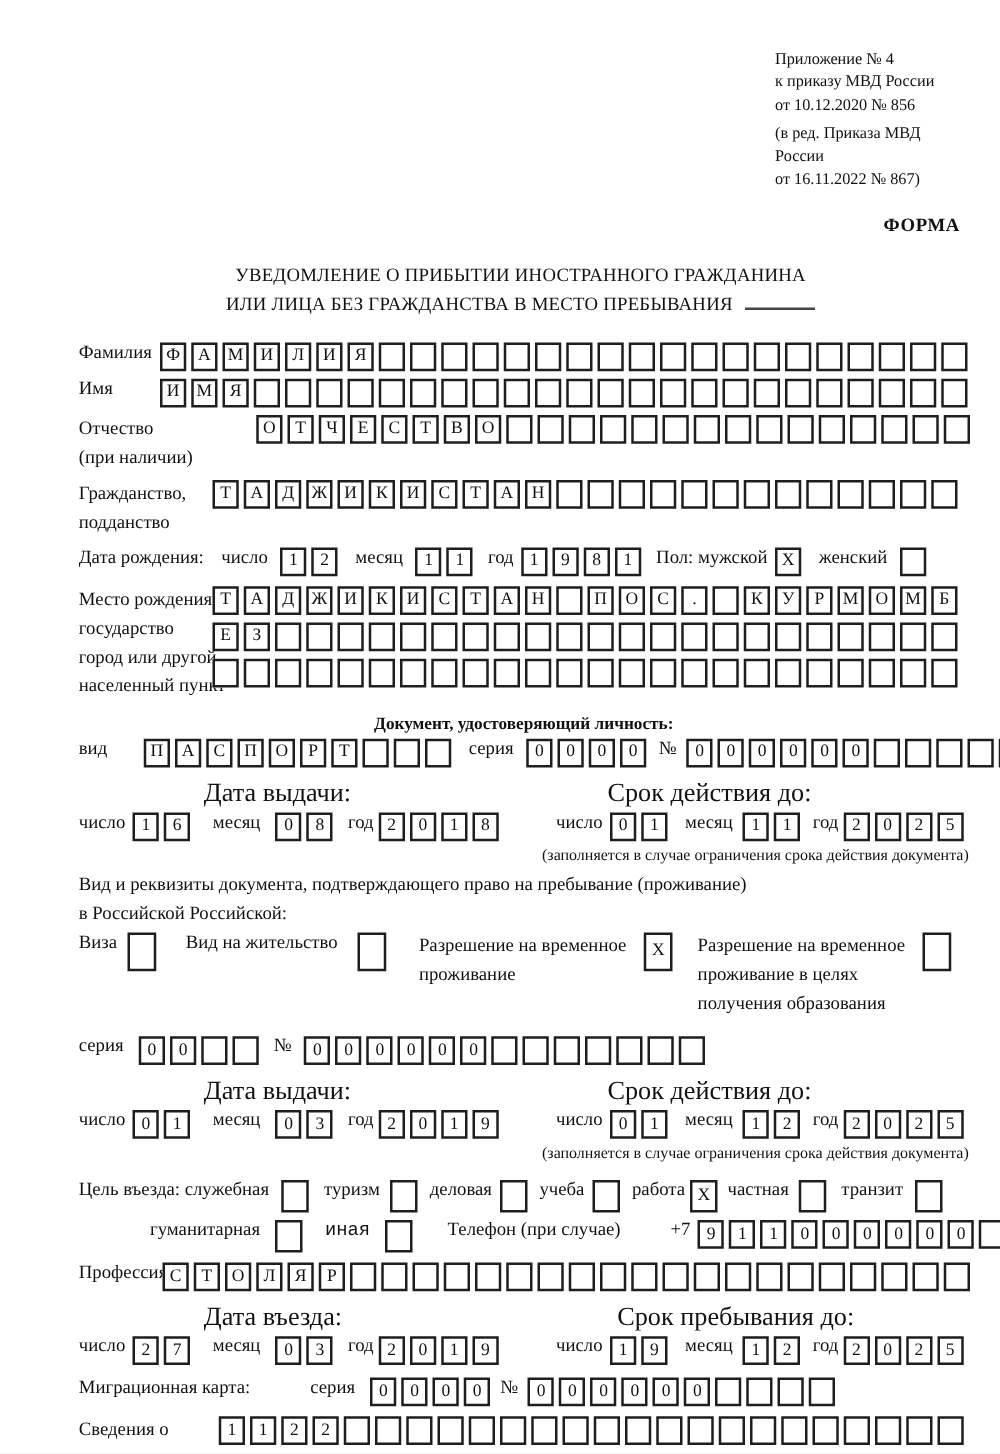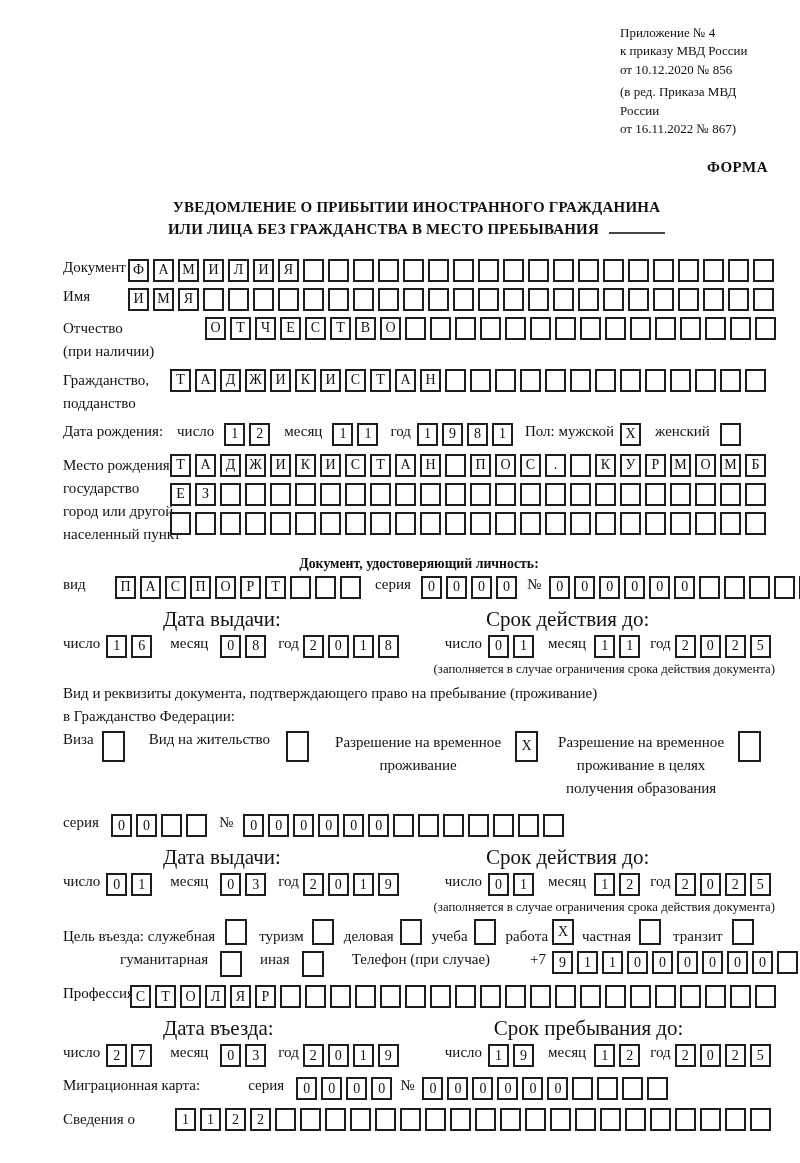--- a/index.html
+++ b/index.html
@@ -1,43 +1,43 @@
 <!DOCTYPE html>
 <html><head>
 <meta charset="utf-8">
 <style>
   html,body{margin:0;padding:0;background:#e8e8e8;}
   .page{
     width:800px;height:1163px;background:#ffffff;color:#111;
     font-family:"Liberation Serif","DejaVu Serif",serif;
-    padding:24px 30px 16px 63px;box-sizing:border-box;overflow:hidden;position:relative;
+    padding:38px 30px 16px 63px;box-sizing:border-box;overflow:hidden;position:relative;
   }
   .annex{margin-left:557px;font-size:13px;line-height:1.42;}
   .annex .amend{margin-top:4px;}
   .forma{ text-align:right;font-weight:bold;font-size:15px;margin-top:20px;letter-spacing:.5px;padding-right:2px;}
-  .title{ text-align:center;font-weight:bold;font-size:15px;line-height:1.5;margin-top:20px;letter-spacing:.2px;}
+  .title{ text-align:center;font-weight:normal;font-size:15px;line-height:1.5;margin-top:20px;letter-spacing:.2px;}
   .title-underline{display:inline-block;width:56px;border-bottom:2px solid #444;height:14px;margin-left:10px;}
   .sec-head{font-weight:bold;font-size:14.4px;margin-top:26px;letter-spacing:.2px;}
   .row{display:flex;align-items:flex-start;margin-top:6px;font-size:15px;white-space:nowrap;}
   .lbl{flex:none;}
   .cells{display:flex;flex:none;}
   .cell{
     box-sizing:border-box;flex:none;width:21px;height:23px;border:2px solid #1e1e1e;margin-right:4px;
     display:flex;align-items:center;justify-content:center;
     font-size:14px;line-height:1;background:#fff;
   }
   .boxes27 .cell{width:22px;height:26px;}
   .boxes32 .cell{width:23px;height:31px;}
   .lblcol{flex:none;line-height:23px;}
   .lblcol div{height:23px;}
   .cellcol .row0{margin-top:0;}
   .center-bold{text-align:center;font-weight:bold;font-size:13.8px;margin-top:10px;width:712px;}
   .dateheads{display:flex;font-size:21px;margin-top:8px;}
   .note{width:712px;text-align:right;font-size:12.8px;margin-top:4px;}
-  .multi{display:inline-block;text-align:center;line-height:1.55;white-space:normal;font-family:Liberation Serif, serif;}
+  .multi{display:inline-block;text-align:left;line-height:1.55;white-space:normal;font-family:Liberation Serif, serif;}
   .multi span{display:block;}
   .mr6{margin-right:6px;}
 </style>
 </head>
 <body>
 
 <div class="page">
 
   <div class="annex">
     <div>Приложение № 4</div>
@@ -49,21 +49,21 @@
 
   <div class="forma">ФОРМА</div>
 
   <div class="title">
     <div>УВЕДОМЛЕНИЕ О ПРИБЫТИИ ИНОСТРАННОГО ГРАЖДАНИНА</div>
     <div><span>ИЛИ ЛИЦА БЕЗ ГРАЖДАНСТВА В МЕСТО ПРЕБЫВАНИЯ</span><span class="title-underline"></span></div>
   </div>
 
 
   <div class="row" style="margin-top:18px;">
-    <span class="lbl" style="width:65px;">Документ</span>
+    <span class="lbl" style="width:65px;">Фамилия</span>
     <span class="cells">
         <span class="cell">Ф</span>
         <span class="cell">А</span>
         <span class="cell">М</span>
         <span class="cell">И</span>
         <span class="cell">Л</span>
         <span class="cell">И</span>
         <span class="cell">Я</span>
         <span class="cell"></span>
         <span class="cell"></span>
@@ -388,21 +388,21 @@
         <span class="cell">5</span>
       </span>
   </div>
 
   <div class="note">(заполняется в случае ограничения срока действия документа)</div>
 
   <div class="row" style="margin-top:8px;">
     <span class="lbl">Вид и реквизиты документа, подтверждающего право на пребывание (проживание)</span>
   </div>
   <div class="row">
-    <span class="lbl">в Гражданство Федерации:</span>
+    <span class="lbl">в Российской Российской:</span>
   </div>
 
   <div class="row" style="margin-top:6px;">
     <span class="lbl" style="margin-right:8px;">Виза</span>
     <span class="cells boxes32">
         <span class="cell"></span>
       </span>
     <span class="lbl" style="margin-left:20px;margin-right:16px;">Вид на жительство</span>
     <span class="cells boxes32">
         <span class="cell"></span>
@@ -487,21 +487,21 @@
     <span class="cells">
         <span class="cell">2</span>
         <span class="cell">0</span>
         <span class="cell">2</span>
         <span class="cell">5</span>
       </span>
   </div>
 
   <div class="note">(заполняется в случае ограничения срока действия документа)</div>
 
-  <div class="row" style="margin-top:4px;align-items:flex-end;">
+  <div class="row" style="margin-top:14px;">
     <span class="lbl" style="margin-right:10px;">Цель въезда: служебная</span>
     <span class="cells boxes27">
         <span class="cell"></span>
       </span>
     <span class="lbl" style="margin-left:8px;margin-right:8px;">туризм</span>
     <span class="cells boxes27">
         <span class="cell"></span>
       </span>
     <span class="lbl" style="margin-left:6px;margin-right:6px;">деловая</span>
     <span class="cells boxes27">
@@ -523,21 +523,21 @@
     <span class="cells boxes27">
         <span class="cell"></span>
       </span>
   </div>
 
   <div class="row" style="margin-top:6px;">
     <span class="lbl" style="margin-left:57px;margin-right:12px;">гуманитарная</span>
     <span class="cells boxes27">
         <span class="cell"></span>
       </span>
-    <span class="lbl" style="margin-left:14px;margin-right:12px;">иная</span>
+    <span class="lbl" style="margin-left:14px;margin-right:12px;font-family:Liberation Mono, monospace;">иная</span>
     <span class="cells boxes27">
         <span class="cell"></span>
       </span>
     <span class="lbl" style="margin-left:24px;">Телефон (при случае)</span>
     <span class="lbl" style="margin-left:40px;margin-right:6px;">+7</span>
     <span class="cells">
         <span class="cell">9</span>
         <span class="cell">1</span>
         <span class="cell">1</span>
         <span class="cell">0</span>

